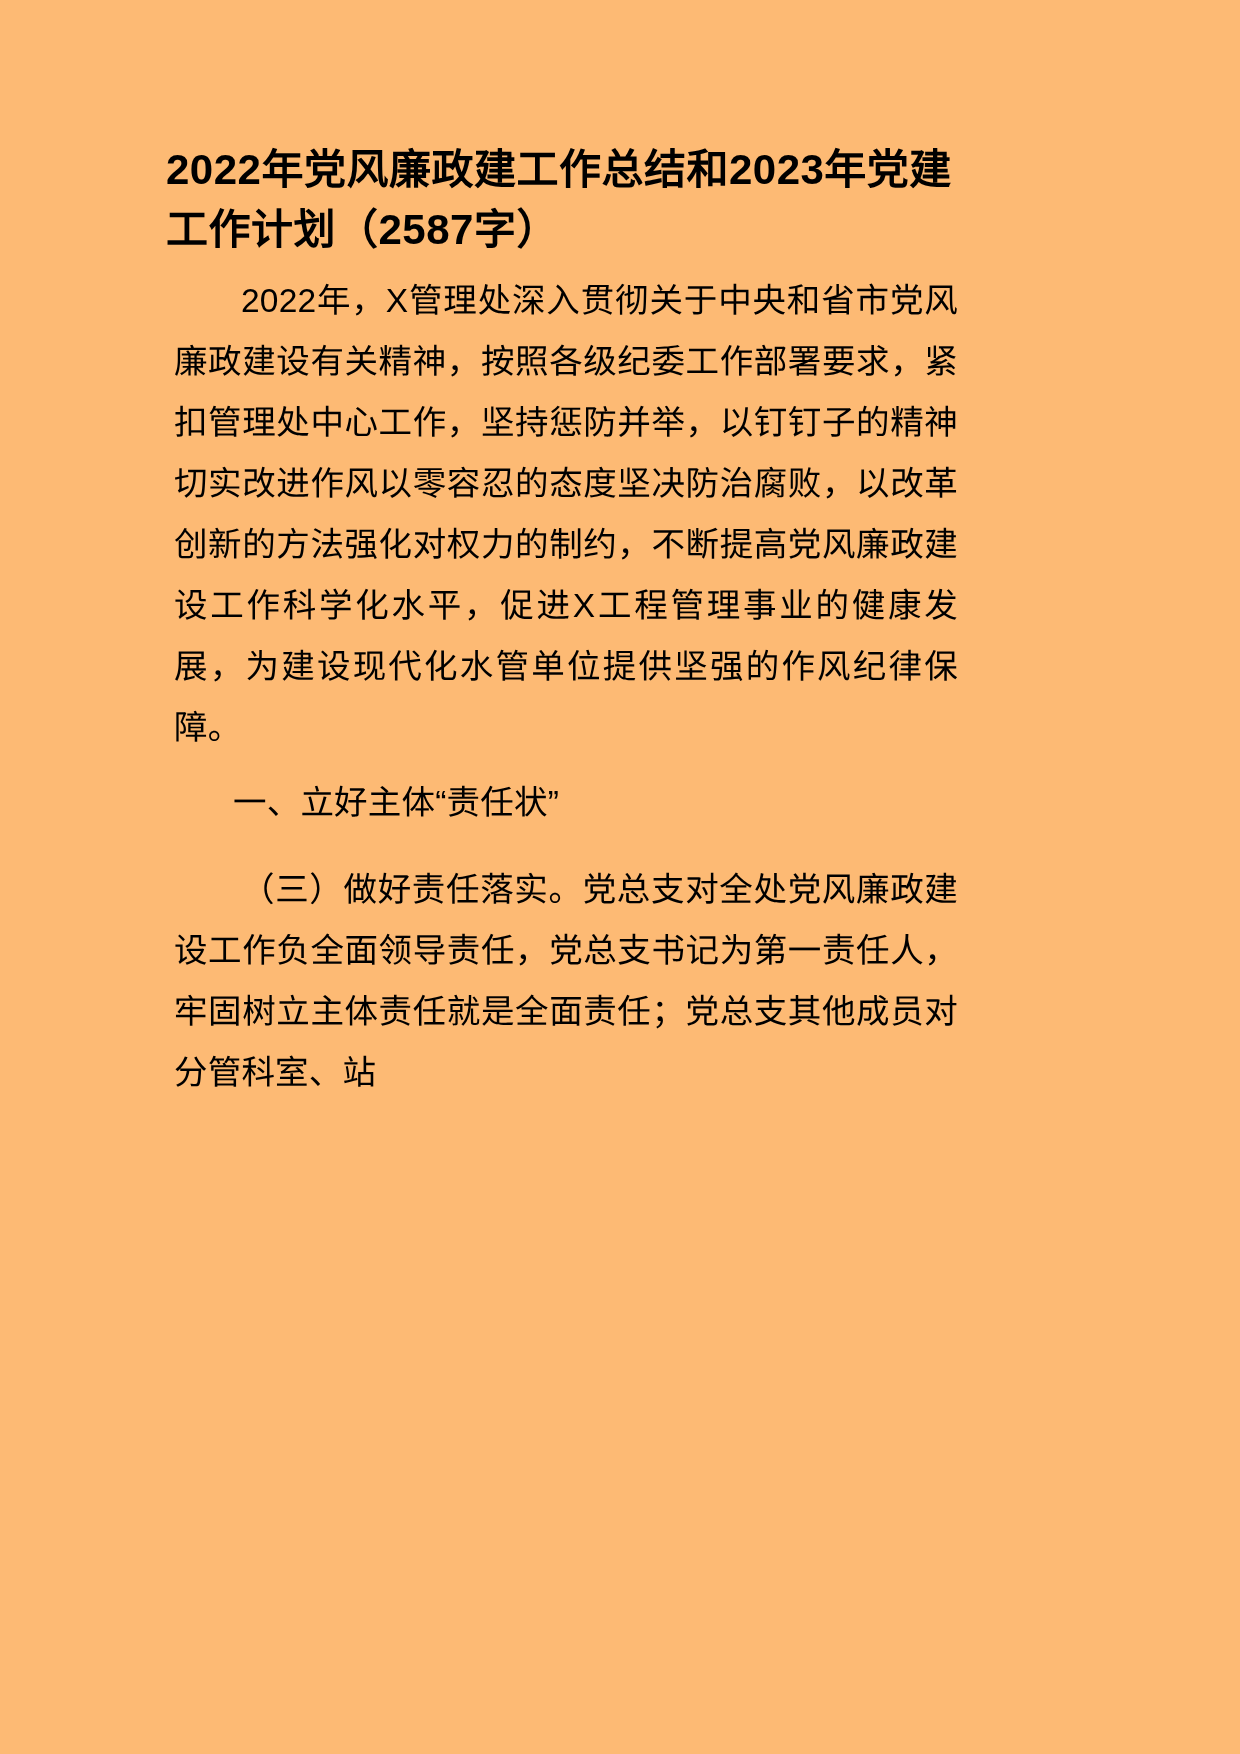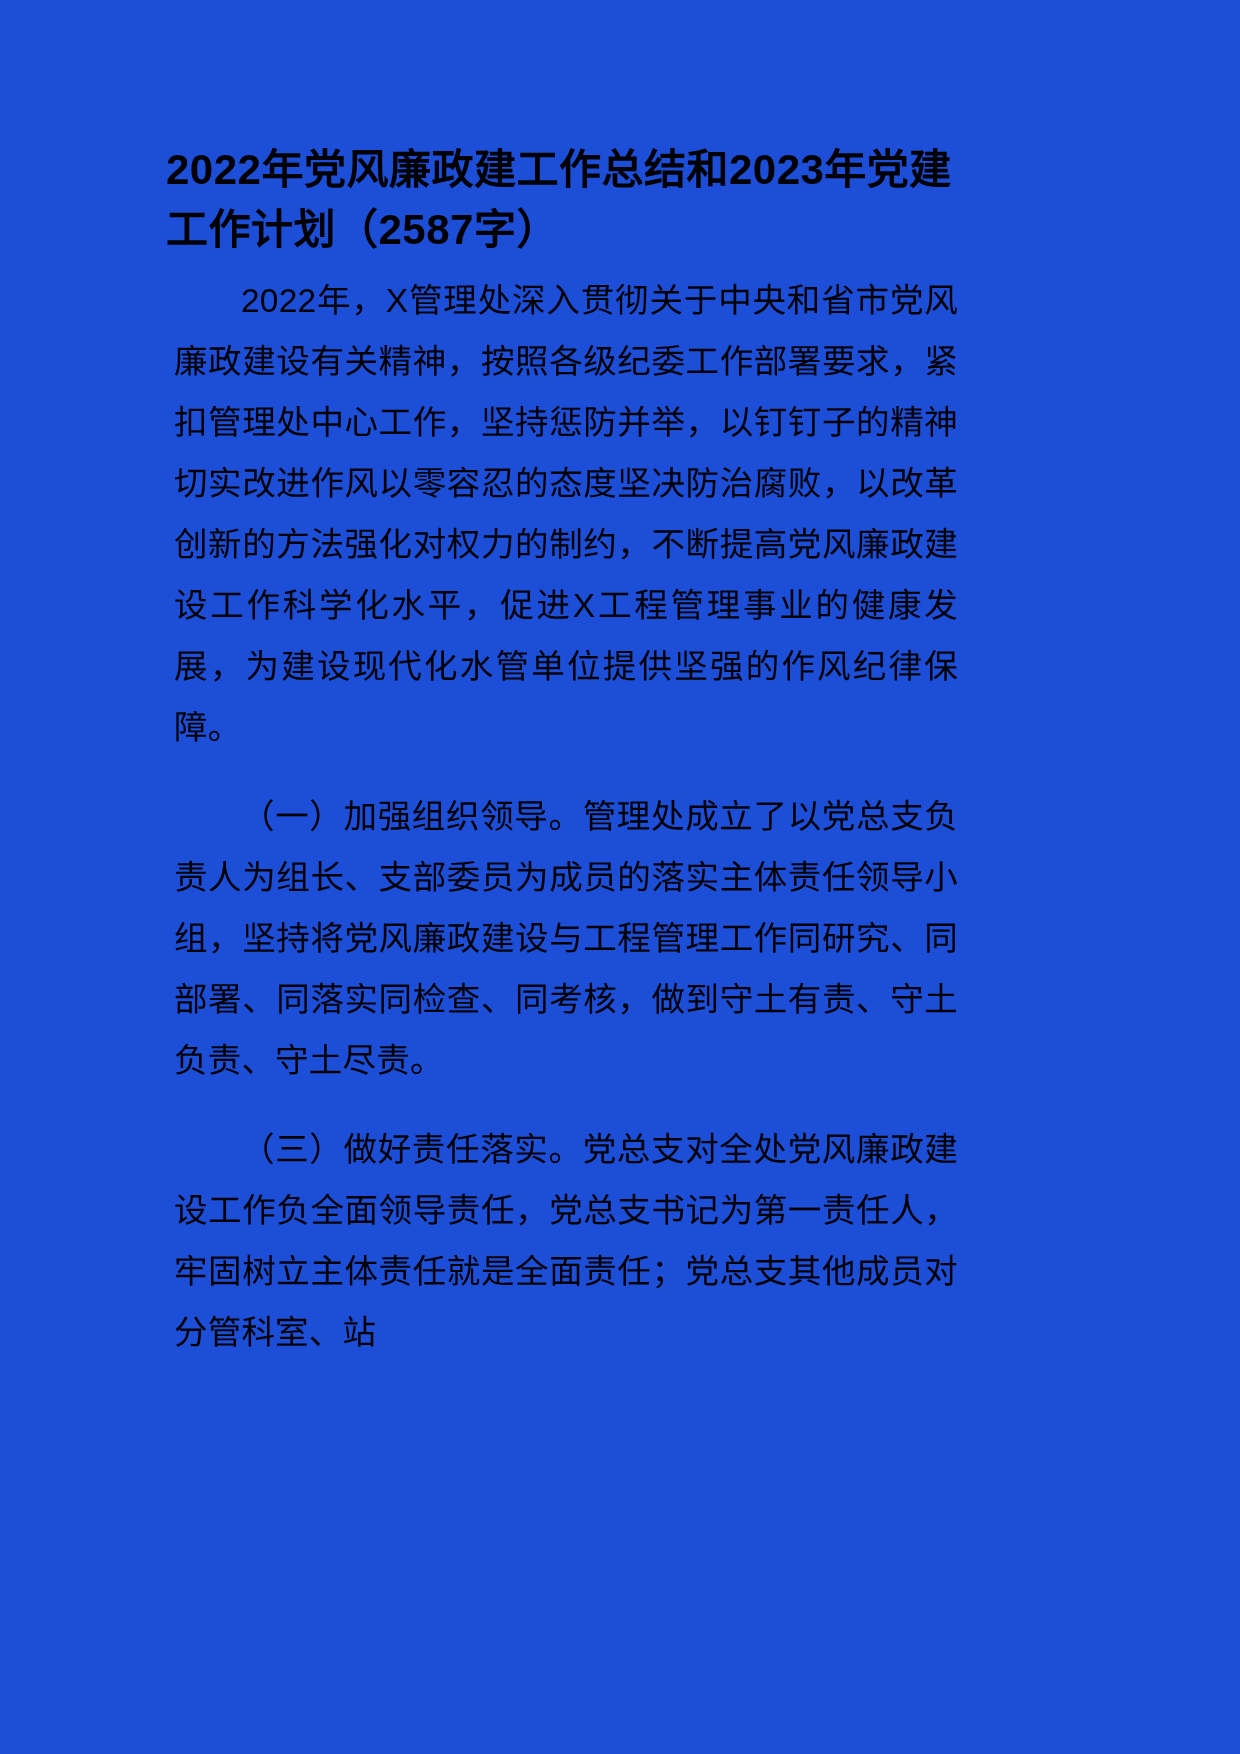--- a/index.html
+++ b/index.html
@@ -9,21 +9,21 @@
     background: #ffffff;
   }
   body {
     font-family: "Liberation Sans", "DejaVu Sans", sans-serif;
     color: #000000;
   }
   .page {
     position: relative;
     width: 1240px;
     height: 1754px;
-    background: #1d4ed8;
+    background: #fdba74;
     box-sizing: border-box;
     overflow: hidden;
   }
   .page-inner {
     position: absolute;
     left: 166px;
     top: 140px;
     width: 800px;
   }
   .doc-title {
@@ -61,24 +61,24 @@
 
 <div class="page">
   <div class="page-inner">
 
     <h1 class="doc-title">2022年党风廉政建工作总结和2023年党建工作计划（2587字）</h1>
 
     <p class="para">2022年，X管理处深入贯彻关于中央和省市党风廉政建设有关精神，按照各级纪委工作部署要求，紧扣管理处中心工作，坚持惩防并举，以钉钉子的精神切实改进作风以零容忍的态度坚决防治腐败，以改革创新的方法强化对权力的制约，不断提高党风廉政建设工作科学化水平，促进X工程管理事业的健康发展，为建设现代化水管单位提供坚强的作风纪律保障。</p>
 
     <div class="spacer-sm"></div>
 
+    <p class="heading-para">一、立好主体“责任状”</p>
 
     <div class="spacer-sm"></div>
 
-    <p class="para">（一）加强组织领导。管理处成立了以党总支负责人为组长、支部委员为成员的落实主体责任领导小组，坚持将党风廉政建设与工程管理工作同研究、同部署、同落实同检查、同考核，做到守土有责、守土负责、守土尽责。</p>
 
     <div class="spacer-sm"></div>
 
 
     <div class="spacer-sm"></div>
 
     <p class="para">（三）做好责任落实。党总支对全处党风廉政建设工作负全面领导责任，党总支书记为第一责任人，牢固树立主体责任就是全面责任；党总支其他成员对分管科室、站</p>
 
   </div>
 </div>

